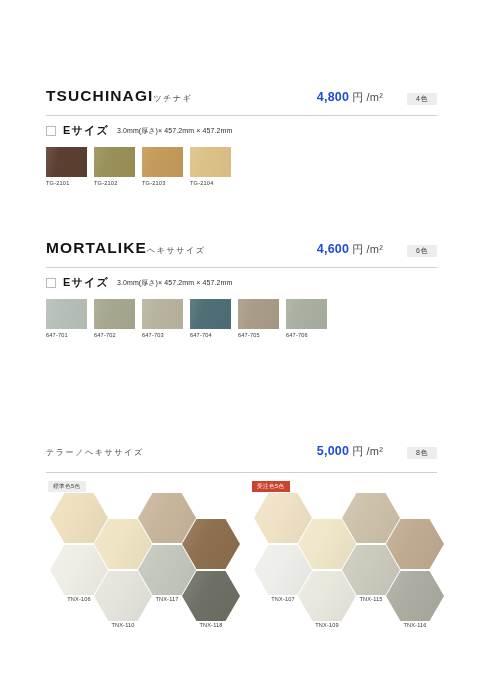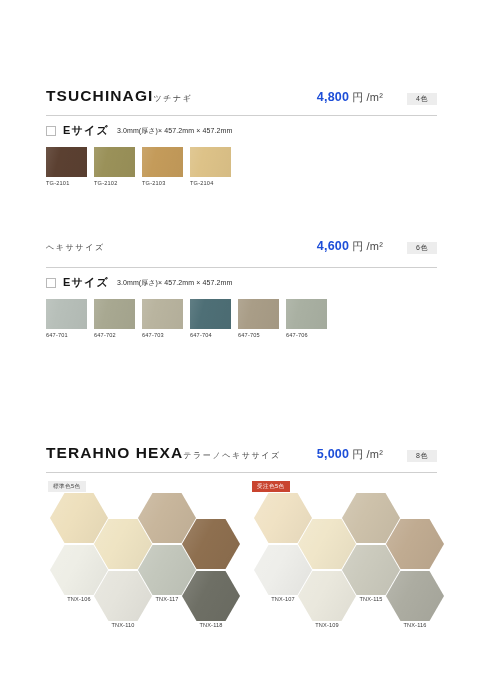--- a/index.html
+++ b/index.html
@@ -144,20 +144,21 @@
             <div class="swatch-code">TG-2103</div>
           </div>
           <div class="swatch">
             <div class="swatch-chip" style="background:#ddc288"></div>
             <div class="swatch-code">TG-2104</div>
           </div>
         </div>
       </div>
       <div class="section" style="top: 240px;">
         <div class="prod-head">
+          <span class="prod-name">MORTALIKE</span>
           <span class="prod-kana">ヘキササイズ</span>
           <span class="price-wrap">
             <span class="price">4,600</span>
             <span class="price-unit">円 /m²</span>
             <span class="count-badge">6色</span>
           </span>
         </div>
         <div class="rule"></div>
         <div class="spec-line">
           <span class="spec-box"></span>
@@ -186,21 +187,20 @@
             <div class="swatch-code">647-705</div>
           </div>
           <div class="swatch">
             <div class="swatch-chip" style="background:#a9b0a2"></div>
             <div class="swatch-code">647-706</div>
           </div>
         </div>
       </div>
       <div class="section" style="top: 445px;">
         <div class="prod-head">
-          <span class="prod-name">TERAHNO HEXA</span>
           <span class="prod-kana">テラーノヘキササイズ</span>
           <span class="price-wrap">
             <span class="price">5,000</span>
             <span class="price-unit">円 /m²</span>
             <span class="count-badge">8色</span>
           </span>
         </div>
         <div class="rule"></div>
         <div class="hex-groups">
           <div class="hex-group left">

